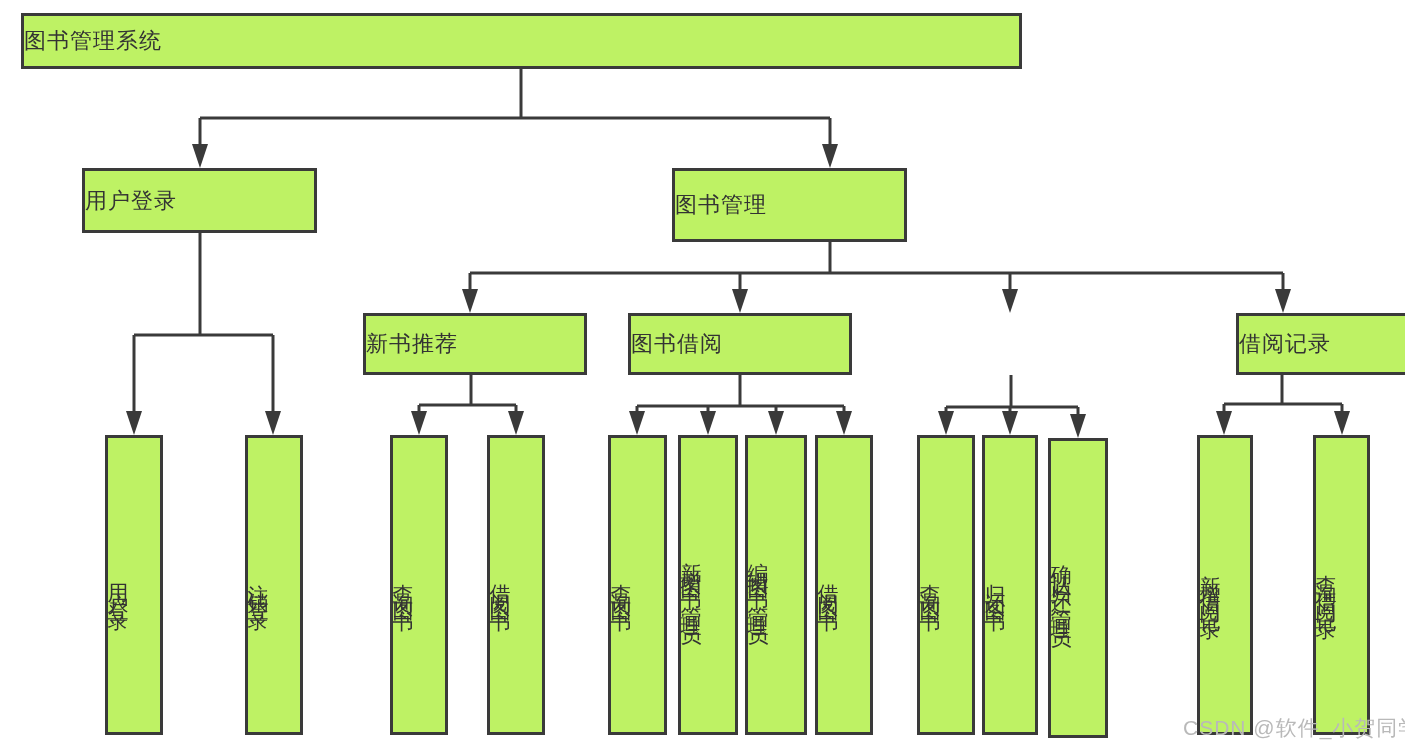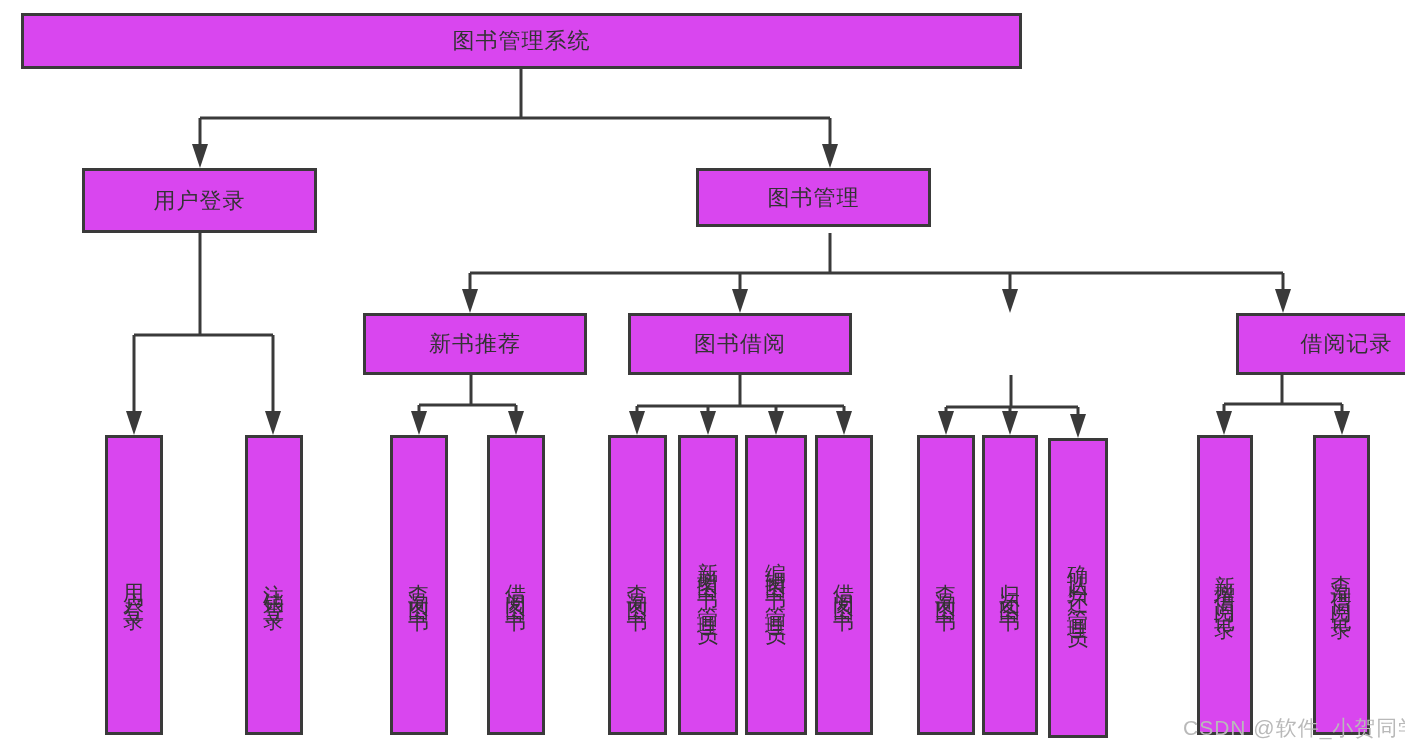--- a/index.html
+++ b/index.html
@@ -16,22 +16,22 @@
     font-family:"Liberation Sans","DejaVu Sans",sans-serif;
     overflow:hidden;
   }
   .connectors{position:absolute;left:0;top:0;width:1405px;height:747px;}
   .connectors line{stroke:var(--line);stroke-width:3;}
   .connectors polygon{fill:var(--line);}
   .node{
     position:absolute;
     box-sizing:border-box;
     border:3px solid var(--line);
-    background:#d946ef;
-    display:flex;align-items:center;justify-content:center;
+    background:#bef264;
+    display:flex;align-items:center;
     color:var(--text);
   }
   .node .lbl{
     font-size:22px;
     letter-spacing:1px;
     white-space:nowrap;
   }
   .node .vlbl{
     writing-mode:vertical-rl;
     text-orientation:upright;
@@ -130,21 +130,21 @@
     </g>
   </svg>
 
   <div class="node" style="left:21px;top:13px;width:1001px;height:56px">
     <span class="lbl">图书管理系统</span>
   </div>
 
   <div class="node" style="left:82px;top:168px;width:235px;height:65px">
     <span class="lbl">用户登录</span>
   </div>
-  <div class="node" style="left:696px;top:168px;width:235px;height:59px">
+  <div class="node" style="left:672px;top:168px;width:235px;height:74px">
     <span class="lbl">图书管理</span>
   </div>
 
   <div class="node" style="left:628px;top:313px;width:224px;height:62px">
     <span class="lbl">图书借阅</span>
   </div>
   <div class="node" style="left:363px;top:313px;width:224px;height:62px">
     <span class="lbl">新书推荐</span>
   </div>
   <div class="node" style="left:1236px;top:313px;width:221px;height:62px">

